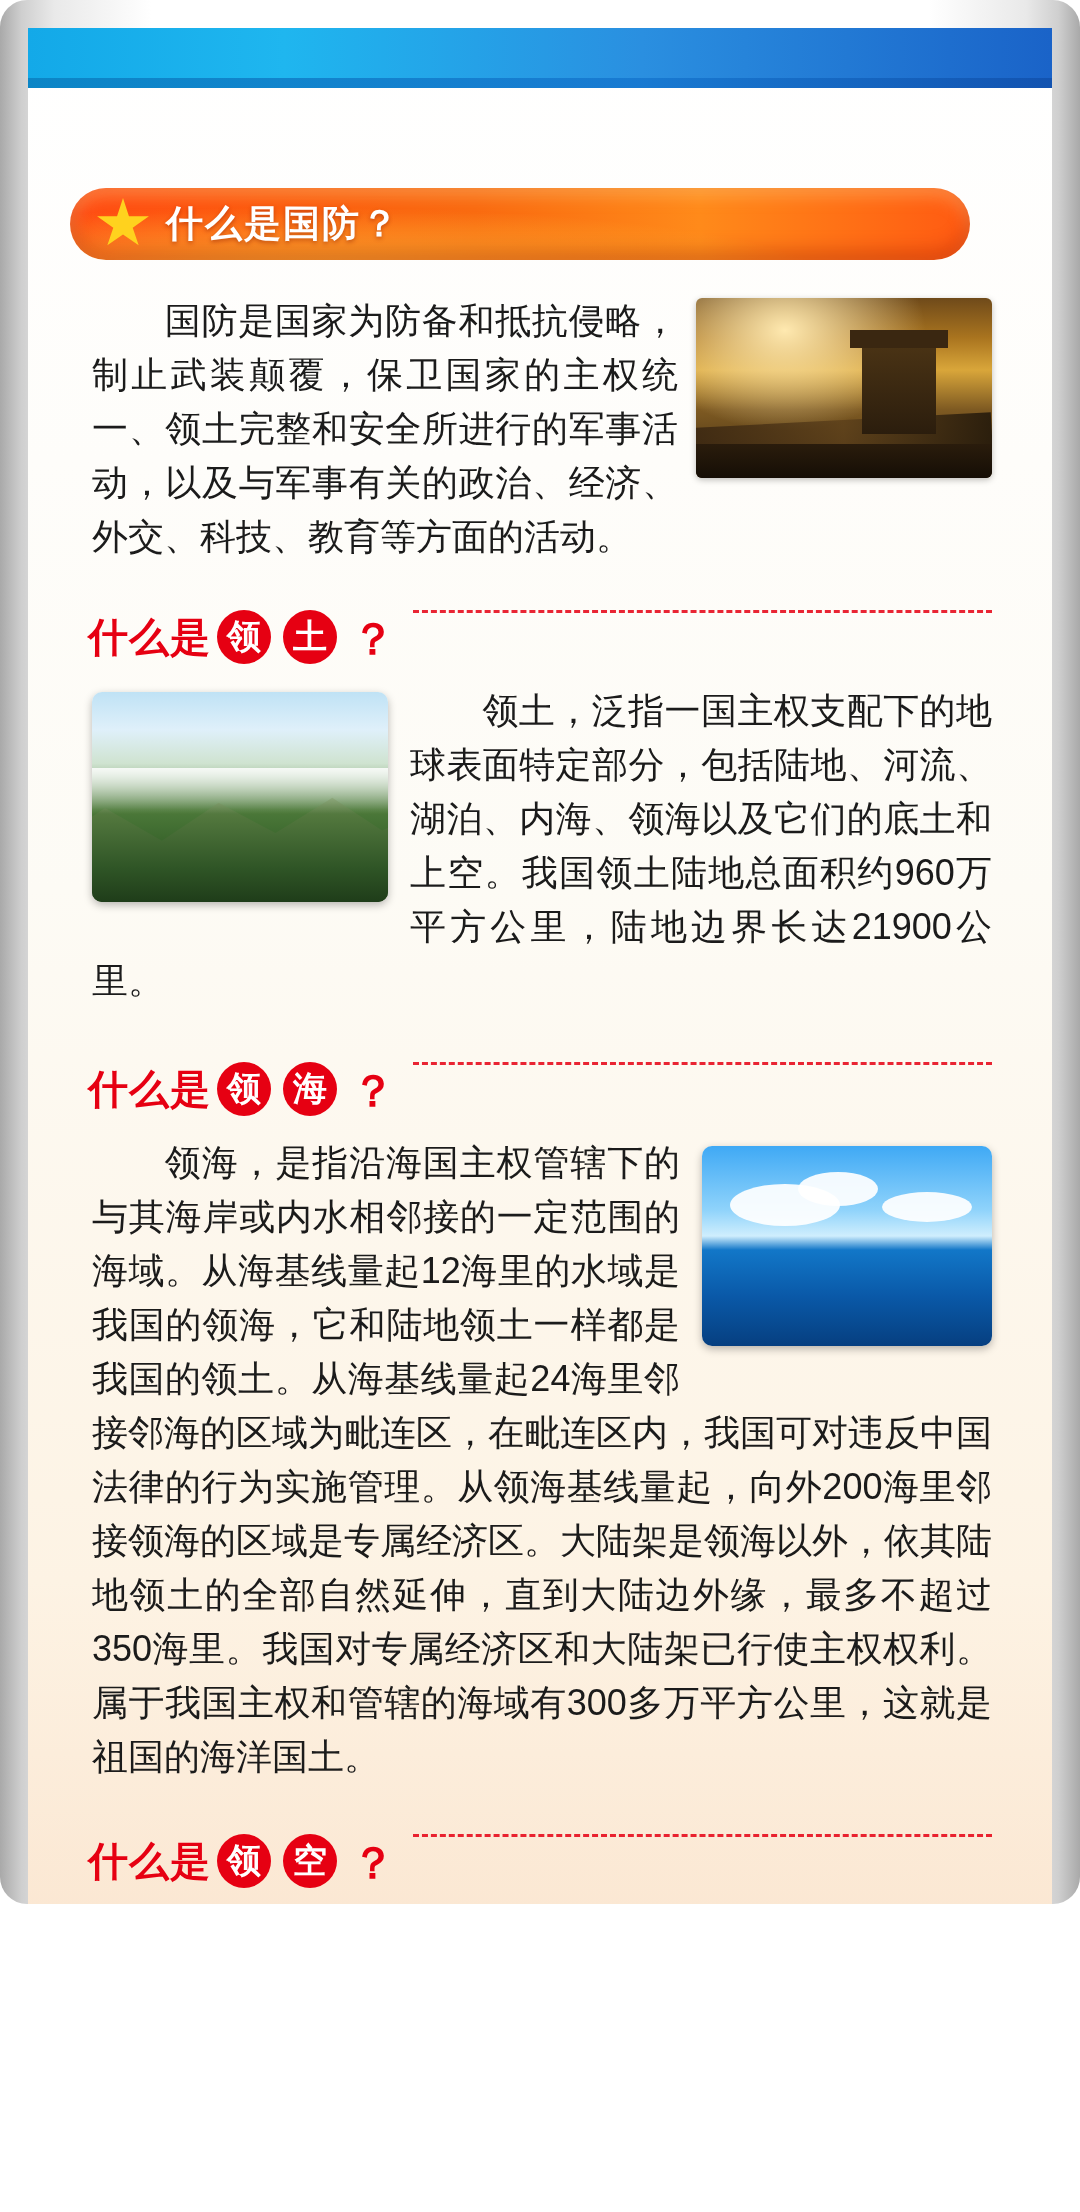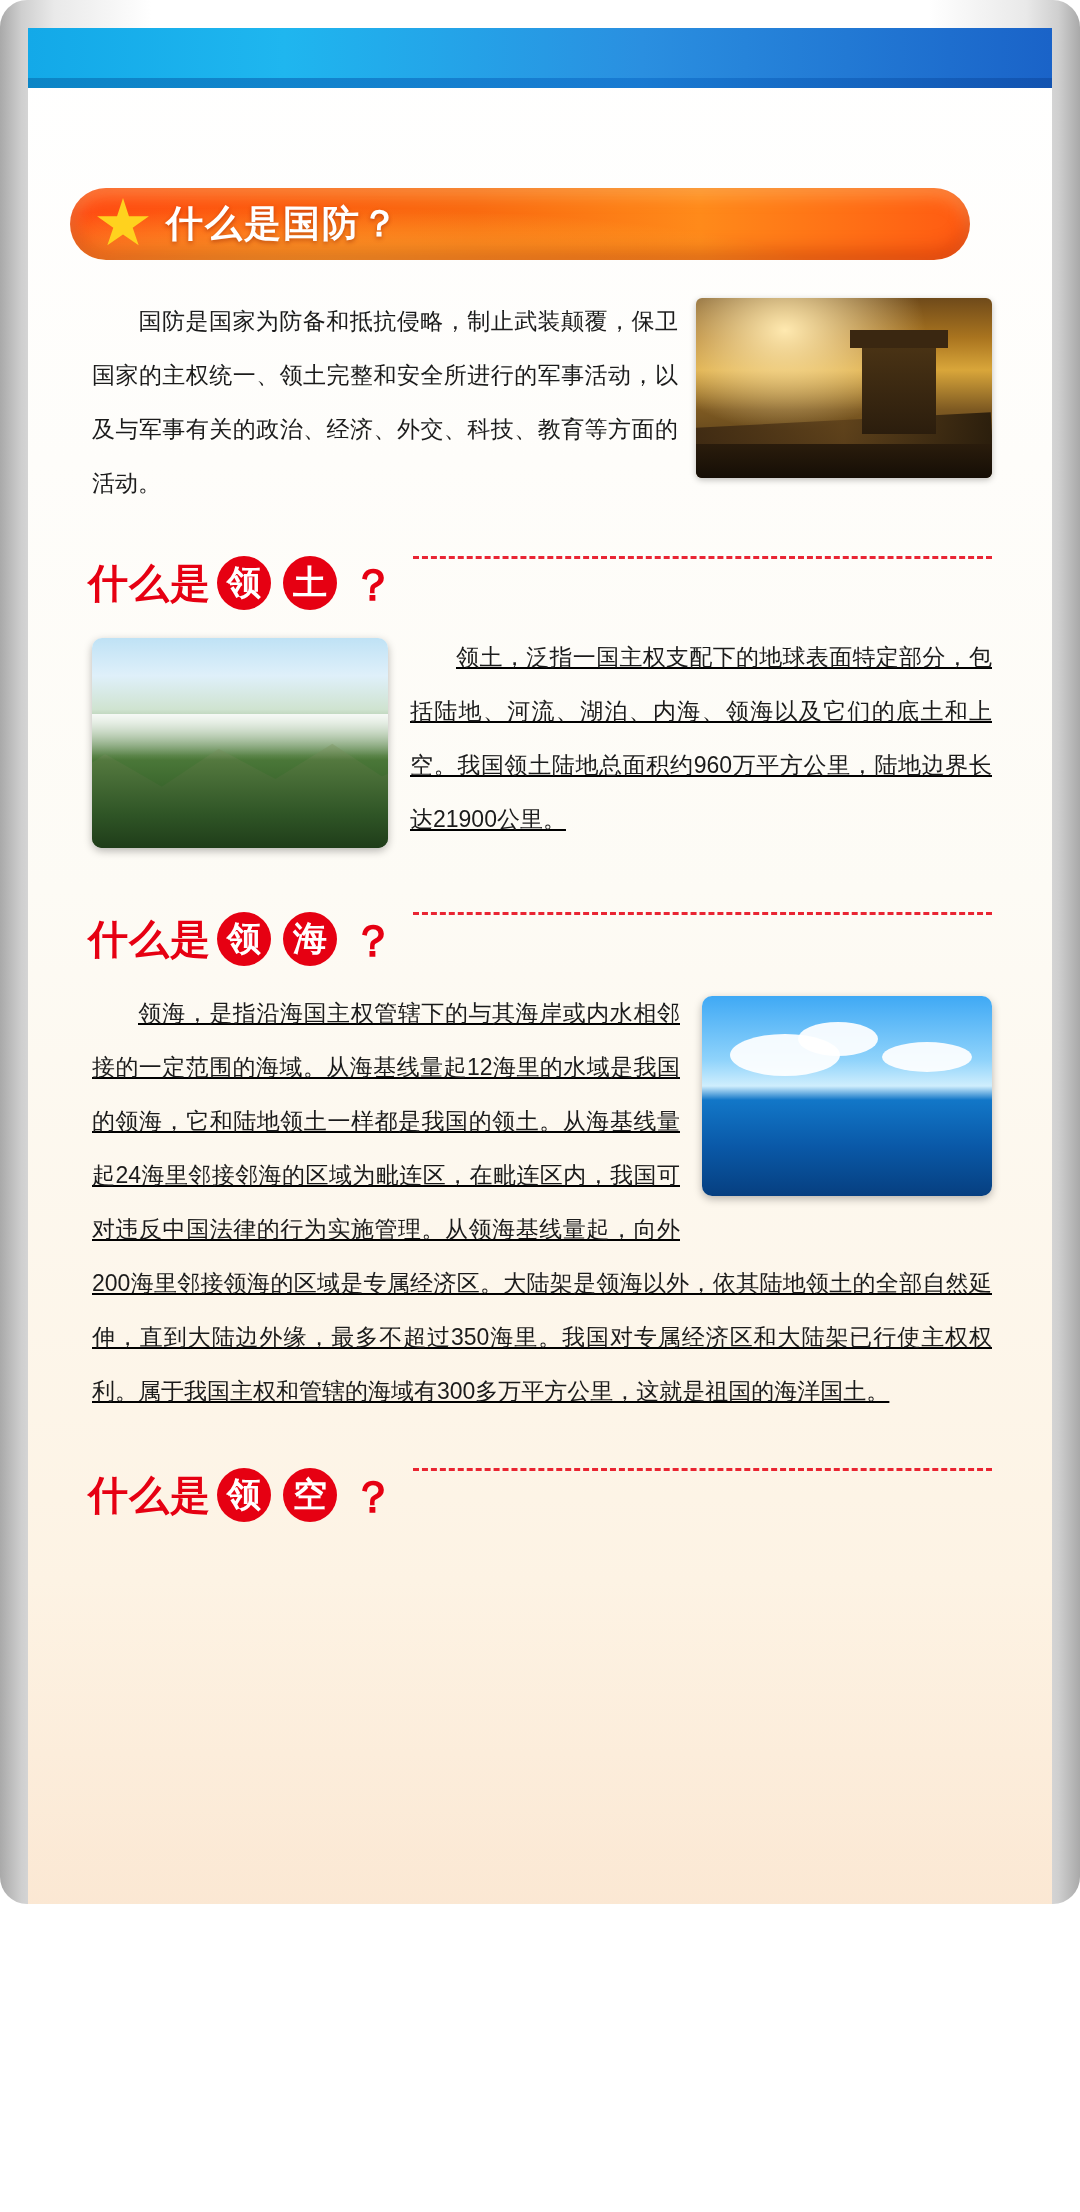--- a/index.html
+++ b/index.html
@@ -169,21 +169,21 @@
     background: linear-gradient(to right, rgba(60,40,18,.9), rgba(90,62,26,.75) 50%, rgba(40,28,12,.95));
     transform: rotate(-3deg);
   }
   .intro-img .ground {
     position: absolute;
     left: 0; bottom: 0;
     width: 100%; height: 34px;
     background: linear-gradient(to bottom, #2a1c0c, #150e06);
   }
   .body-text {
-    font-size: 23px;
+    font-size: 36px;
     line-height: 54px;
     color: #1b1b1b;
     text-align: justify;
     text-justify: inter-ideograph;
   }
   .body-text .indent { display: inline-block; width: 2em; }
 
   
   .section-head {
     display: flex;
@@ -222,21 +222,20 @@
     border-top: 3px dashed #e60012;
     margin-left: 18px;
     margin-right: 60px;
     opacity: .85;
   }
 
   
   .sec-body {
     padding: 0 60px 0 64px;
     margin-top: 14px;
-    text-decoration: underline;
   }
   .img-left {
     float: left;
     width: 296px;
     height: 210px;
     margin: 8px 22px 10px 0;
     border-radius: 10px;
     background:
       linear-gradient(to bottom, #bfe2f5 0%, #dff0fa 18%, #cfe3d0 34%, #4d7a3a 56%, #2f5a25 80%, #20401a 100%);
     box-shadow: 0 3px 8px rgba(0,0,0,.28);

